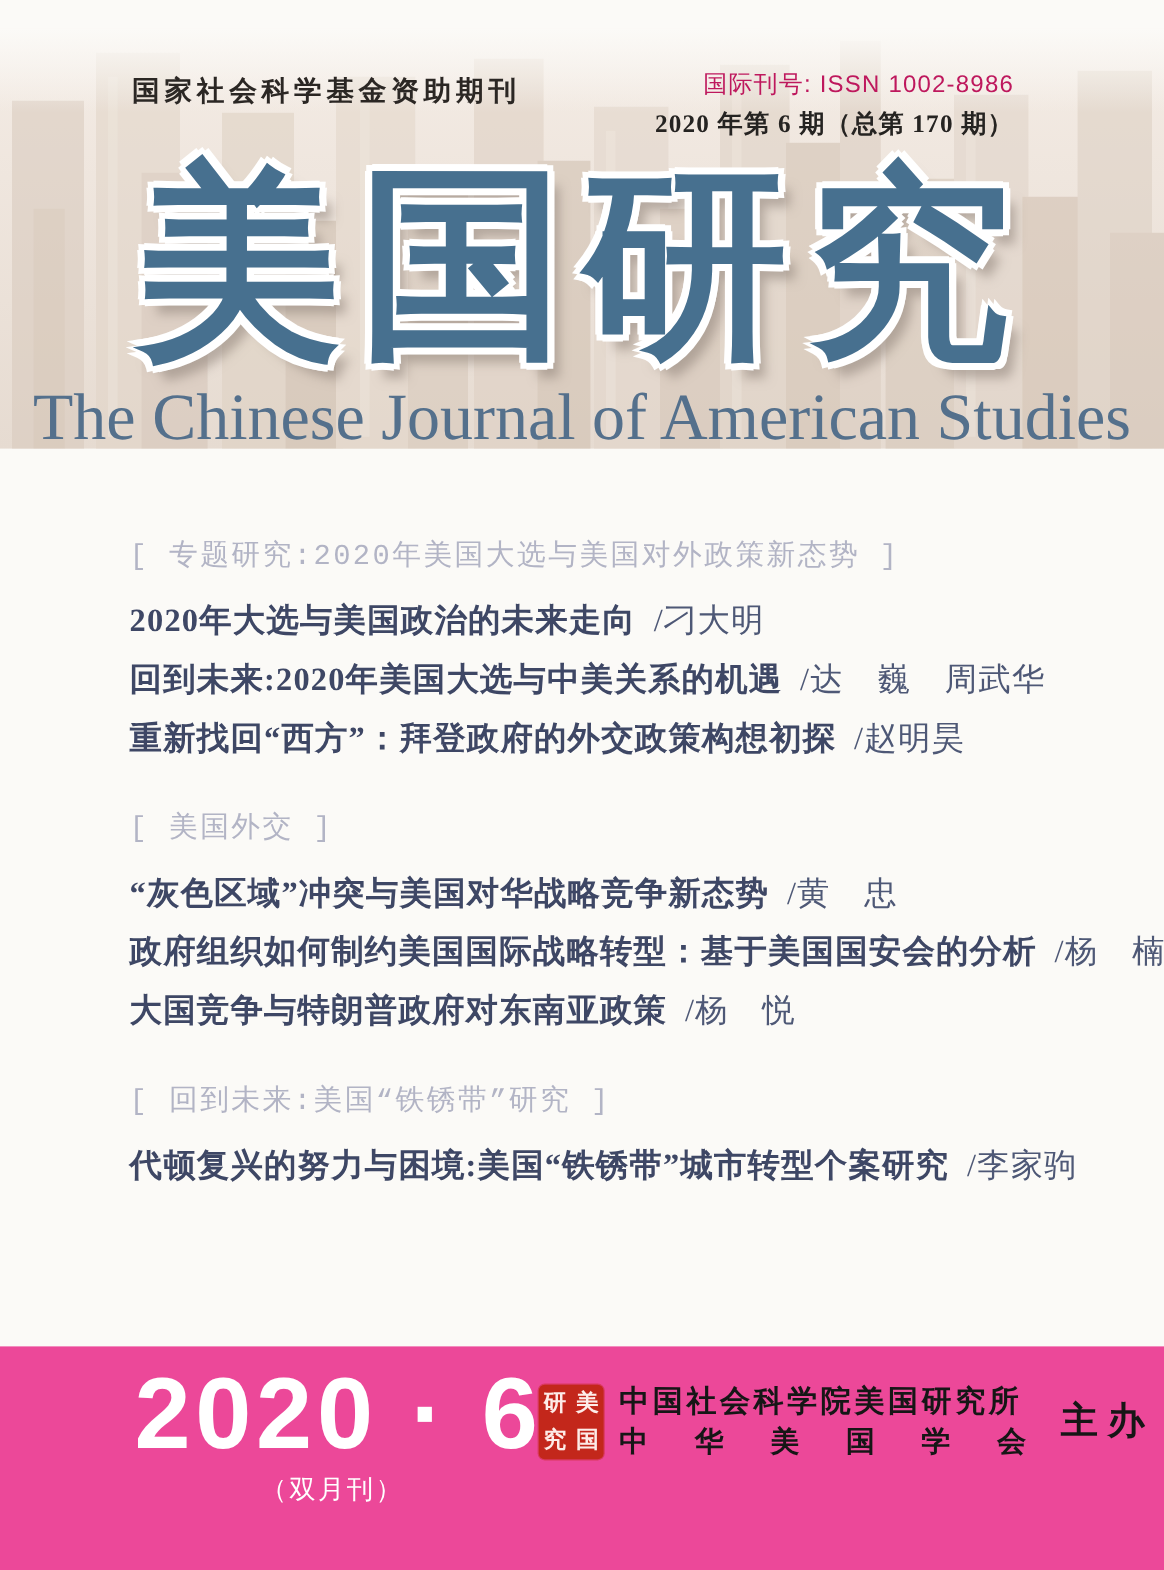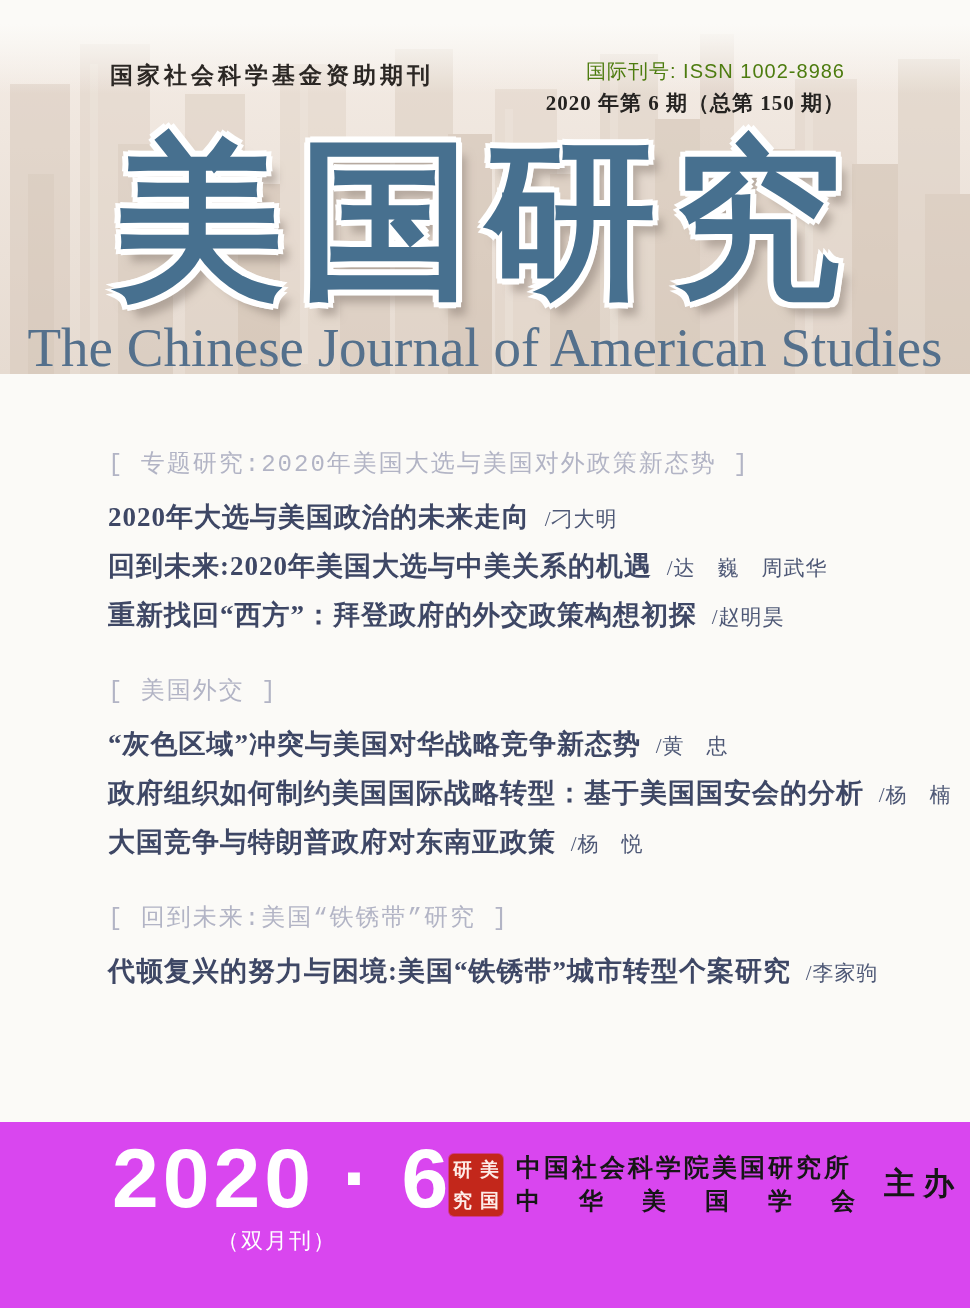--- a/index.html
+++ b/index.html
@@ -31,21 +31,21 @@
     font-size: 23px; font-weight: 700; letter-spacing: 4px;
     color: #2b2724;
     font-family: "Liberation Serif", serif;
   }
   .issue-info {
     position: absolute; right: 125px; top: 58px;
     text-align: right; line-height: 1.35;
   }
   .issn-line {
     font-family: "Liberation Sans", sans-serif;
-    font-size: 20px; color: #4d7c0f; letter-spacing: 1px;
+    font-size: 20px; color: #be185d; letter-spacing: 1px;
   }
   .issue-line {
     font-family: "Liberation Serif", serif;
     font-size: 21px; font-weight: 700; color: #252321; letter-spacing: 1px;
     margin-top: 4px;
   }
 
   
   .title-cn {
     position: absolute; left: 0; top: 126px; width: 100%;
@@ -83,29 +83,29 @@
   }
   .toc-article {
     font-family: "Liberation Serif", serif;
     font-size: 27px; line-height: 1.15;
     margin-bottom: 18px;
     color: #3e4765;
     white-space: nowrap;
   }
   .art-title { font-weight: 700; letter-spacing: 1px; }
   .art-authors {
-    font-size: 21px; font-weight: 400; color: #4e5876;
+    font-size: 27px; font-weight: 400; color: #4e5876;
     letter-spacing: 1px; margin-left: 8px;
   }
 
   
   .footer-band {
     position: absolute; left: 0; top: 1122px;
     width: 970px; height: 186px;
-    background: #d946ef;
+    background: #ec4899;
   }
   .issue-number {
     position: absolute; left: 112px; top: 14px;
     font-family: "Liberation Sans", sans-serif;
     font-size: 84px; font-weight: 800; letter-spacing: 4px;
     color: #ffffff; line-height: 1;
     white-space: nowrap;
   }
   .frequency {
     position: absolute; left: 112px; top: 104px; width: 330px;
@@ -196,21 +196,21 @@
         <rect x="805" y="75" width="8" height="265"></rect>
       </g>
     </svg>
     <div class="city-fade-top"></div>
   </div>
 
   <div class="funding-label">国家社会科学基金资助期刊</div>
 
   <div class="issue-info">
     <div class="issn-line">国际刊号: ISSN 1002-8986</div>
-    <div class="issue-line">2020 年第 6 期（总第 150 期）</div>
+    <div class="issue-line">2020 年第 6 期（总第 170 期）</div>
   </div>
 
   <div class="title-cn">美国研究</div>
   <div class="title-en">The Chinese Journal of American Studies</div>
 
   <div class="toc">
 
     <div class="toc-section">
       <div class="toc-header">[ 专题研究:2020年美国大选与美国对外政策新态势 ]</div>
       <div class="toc-article">

